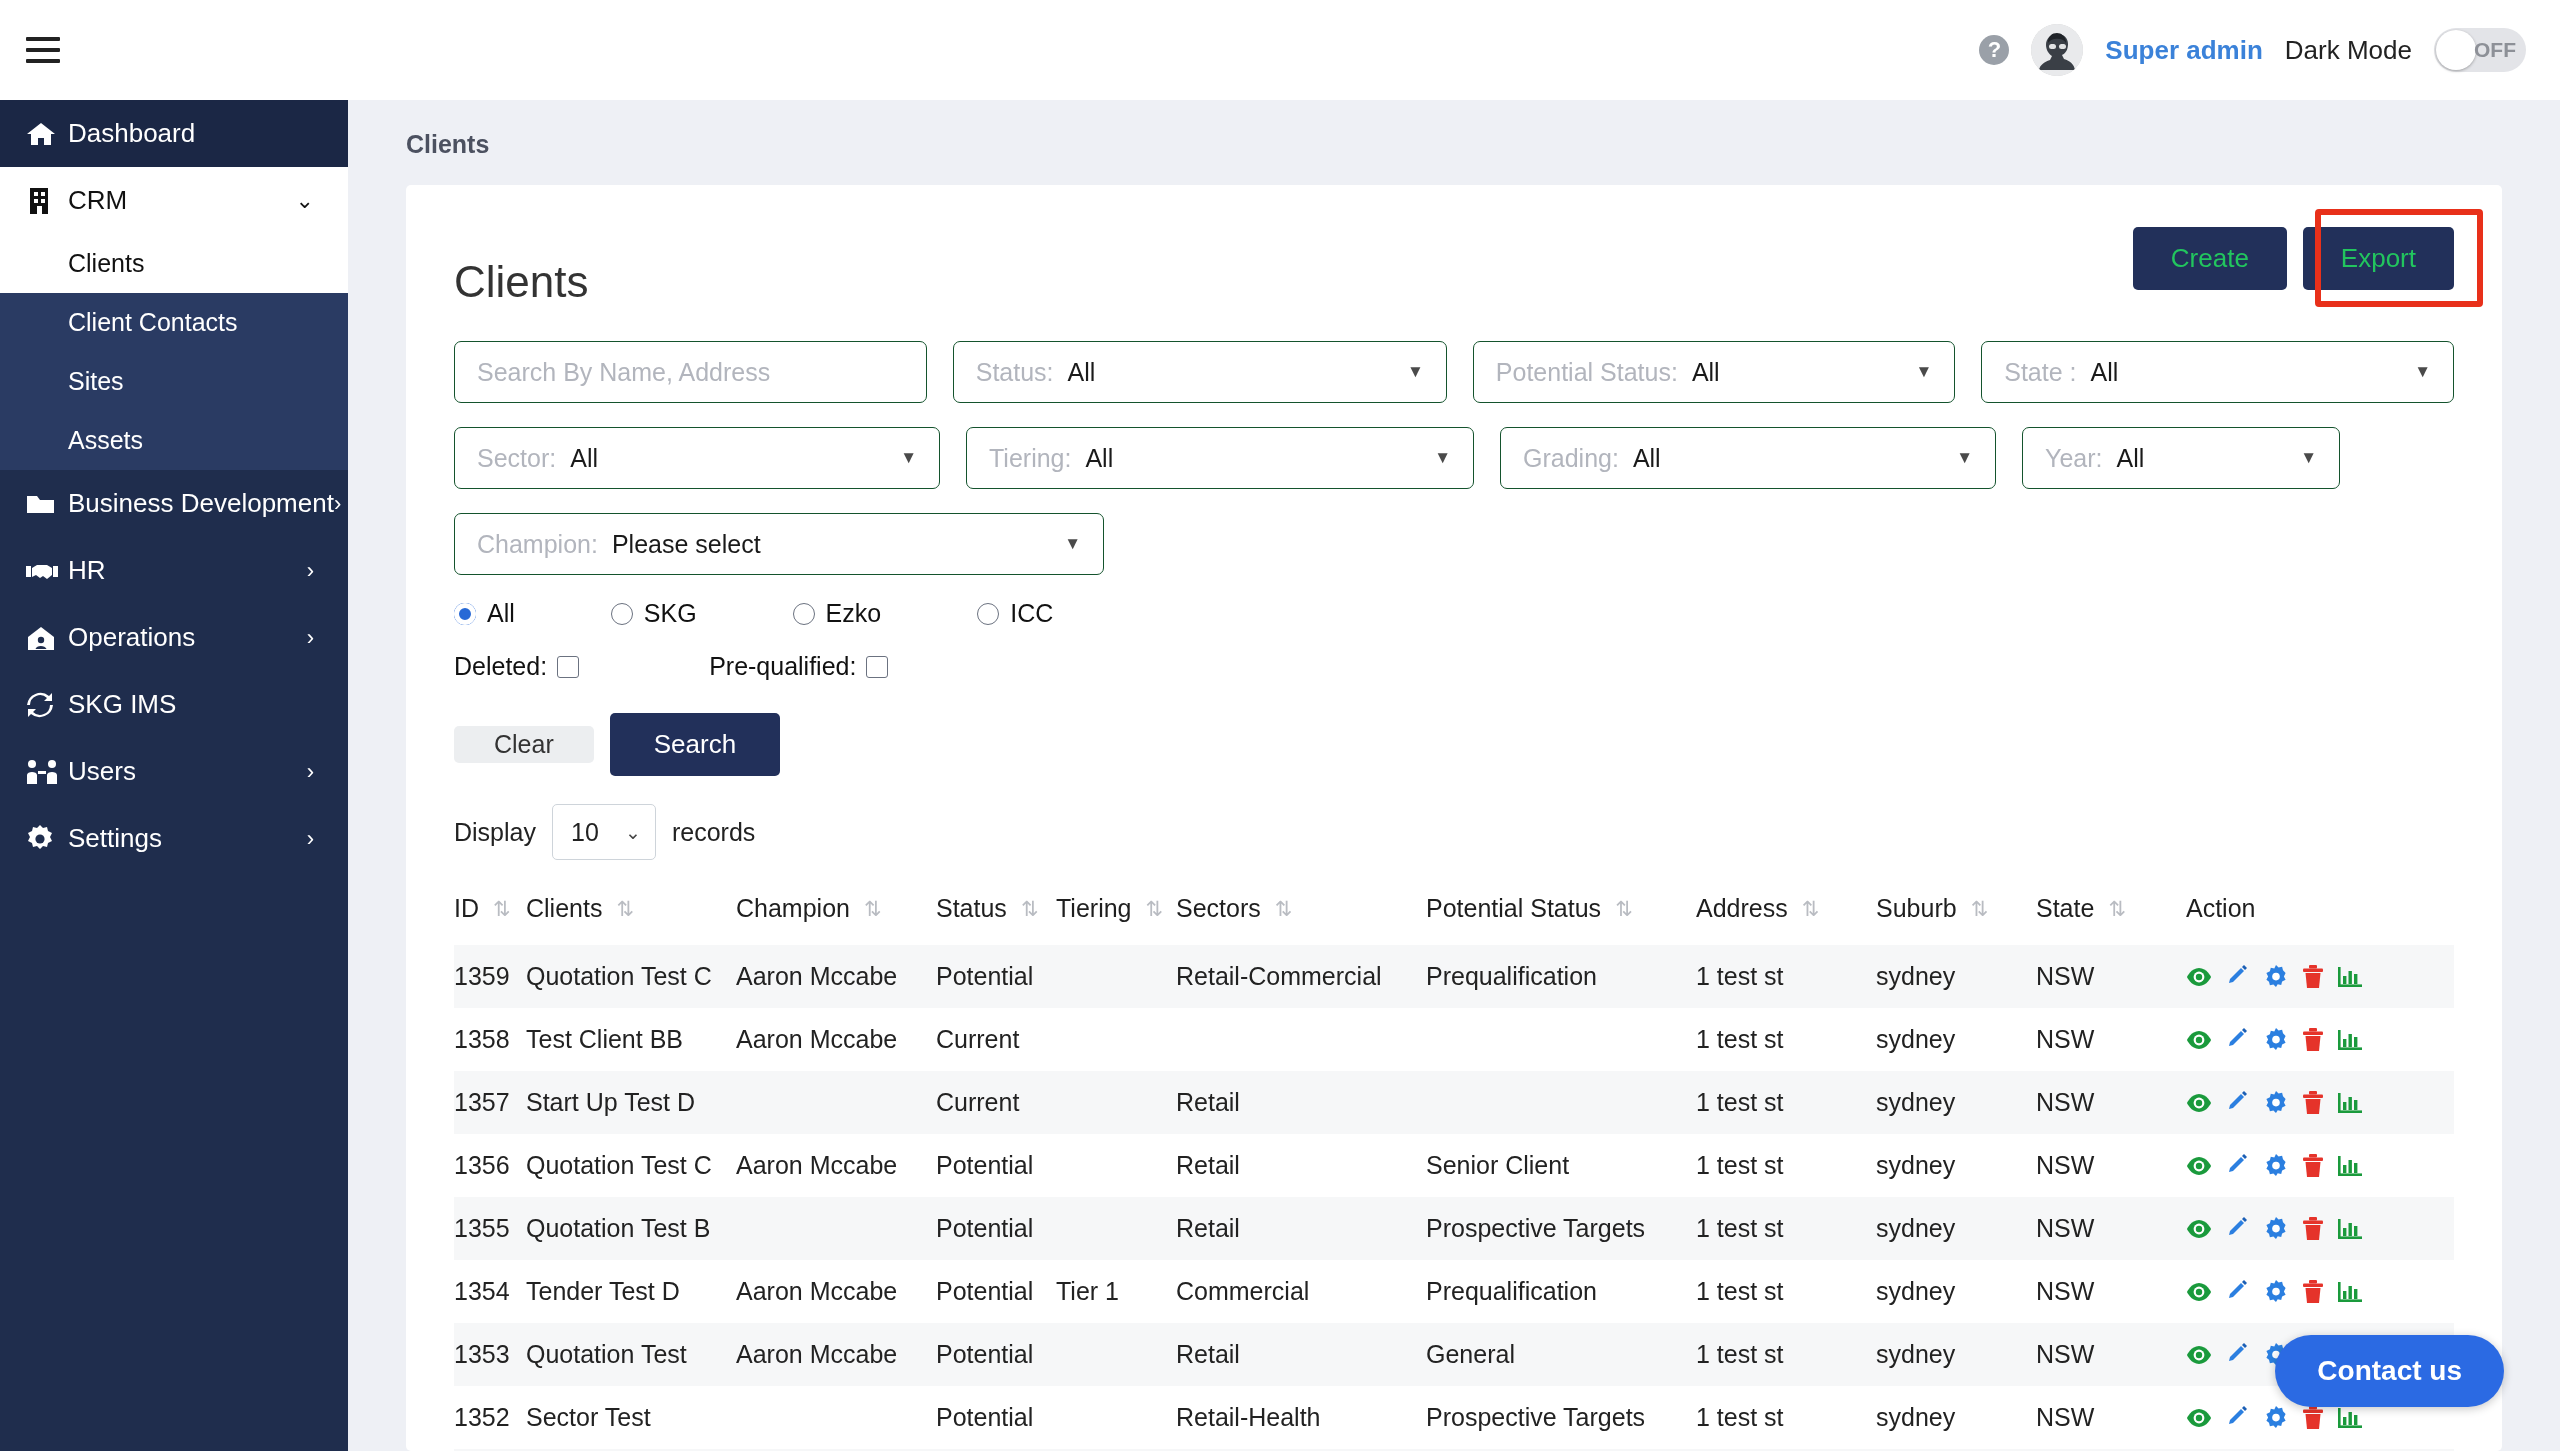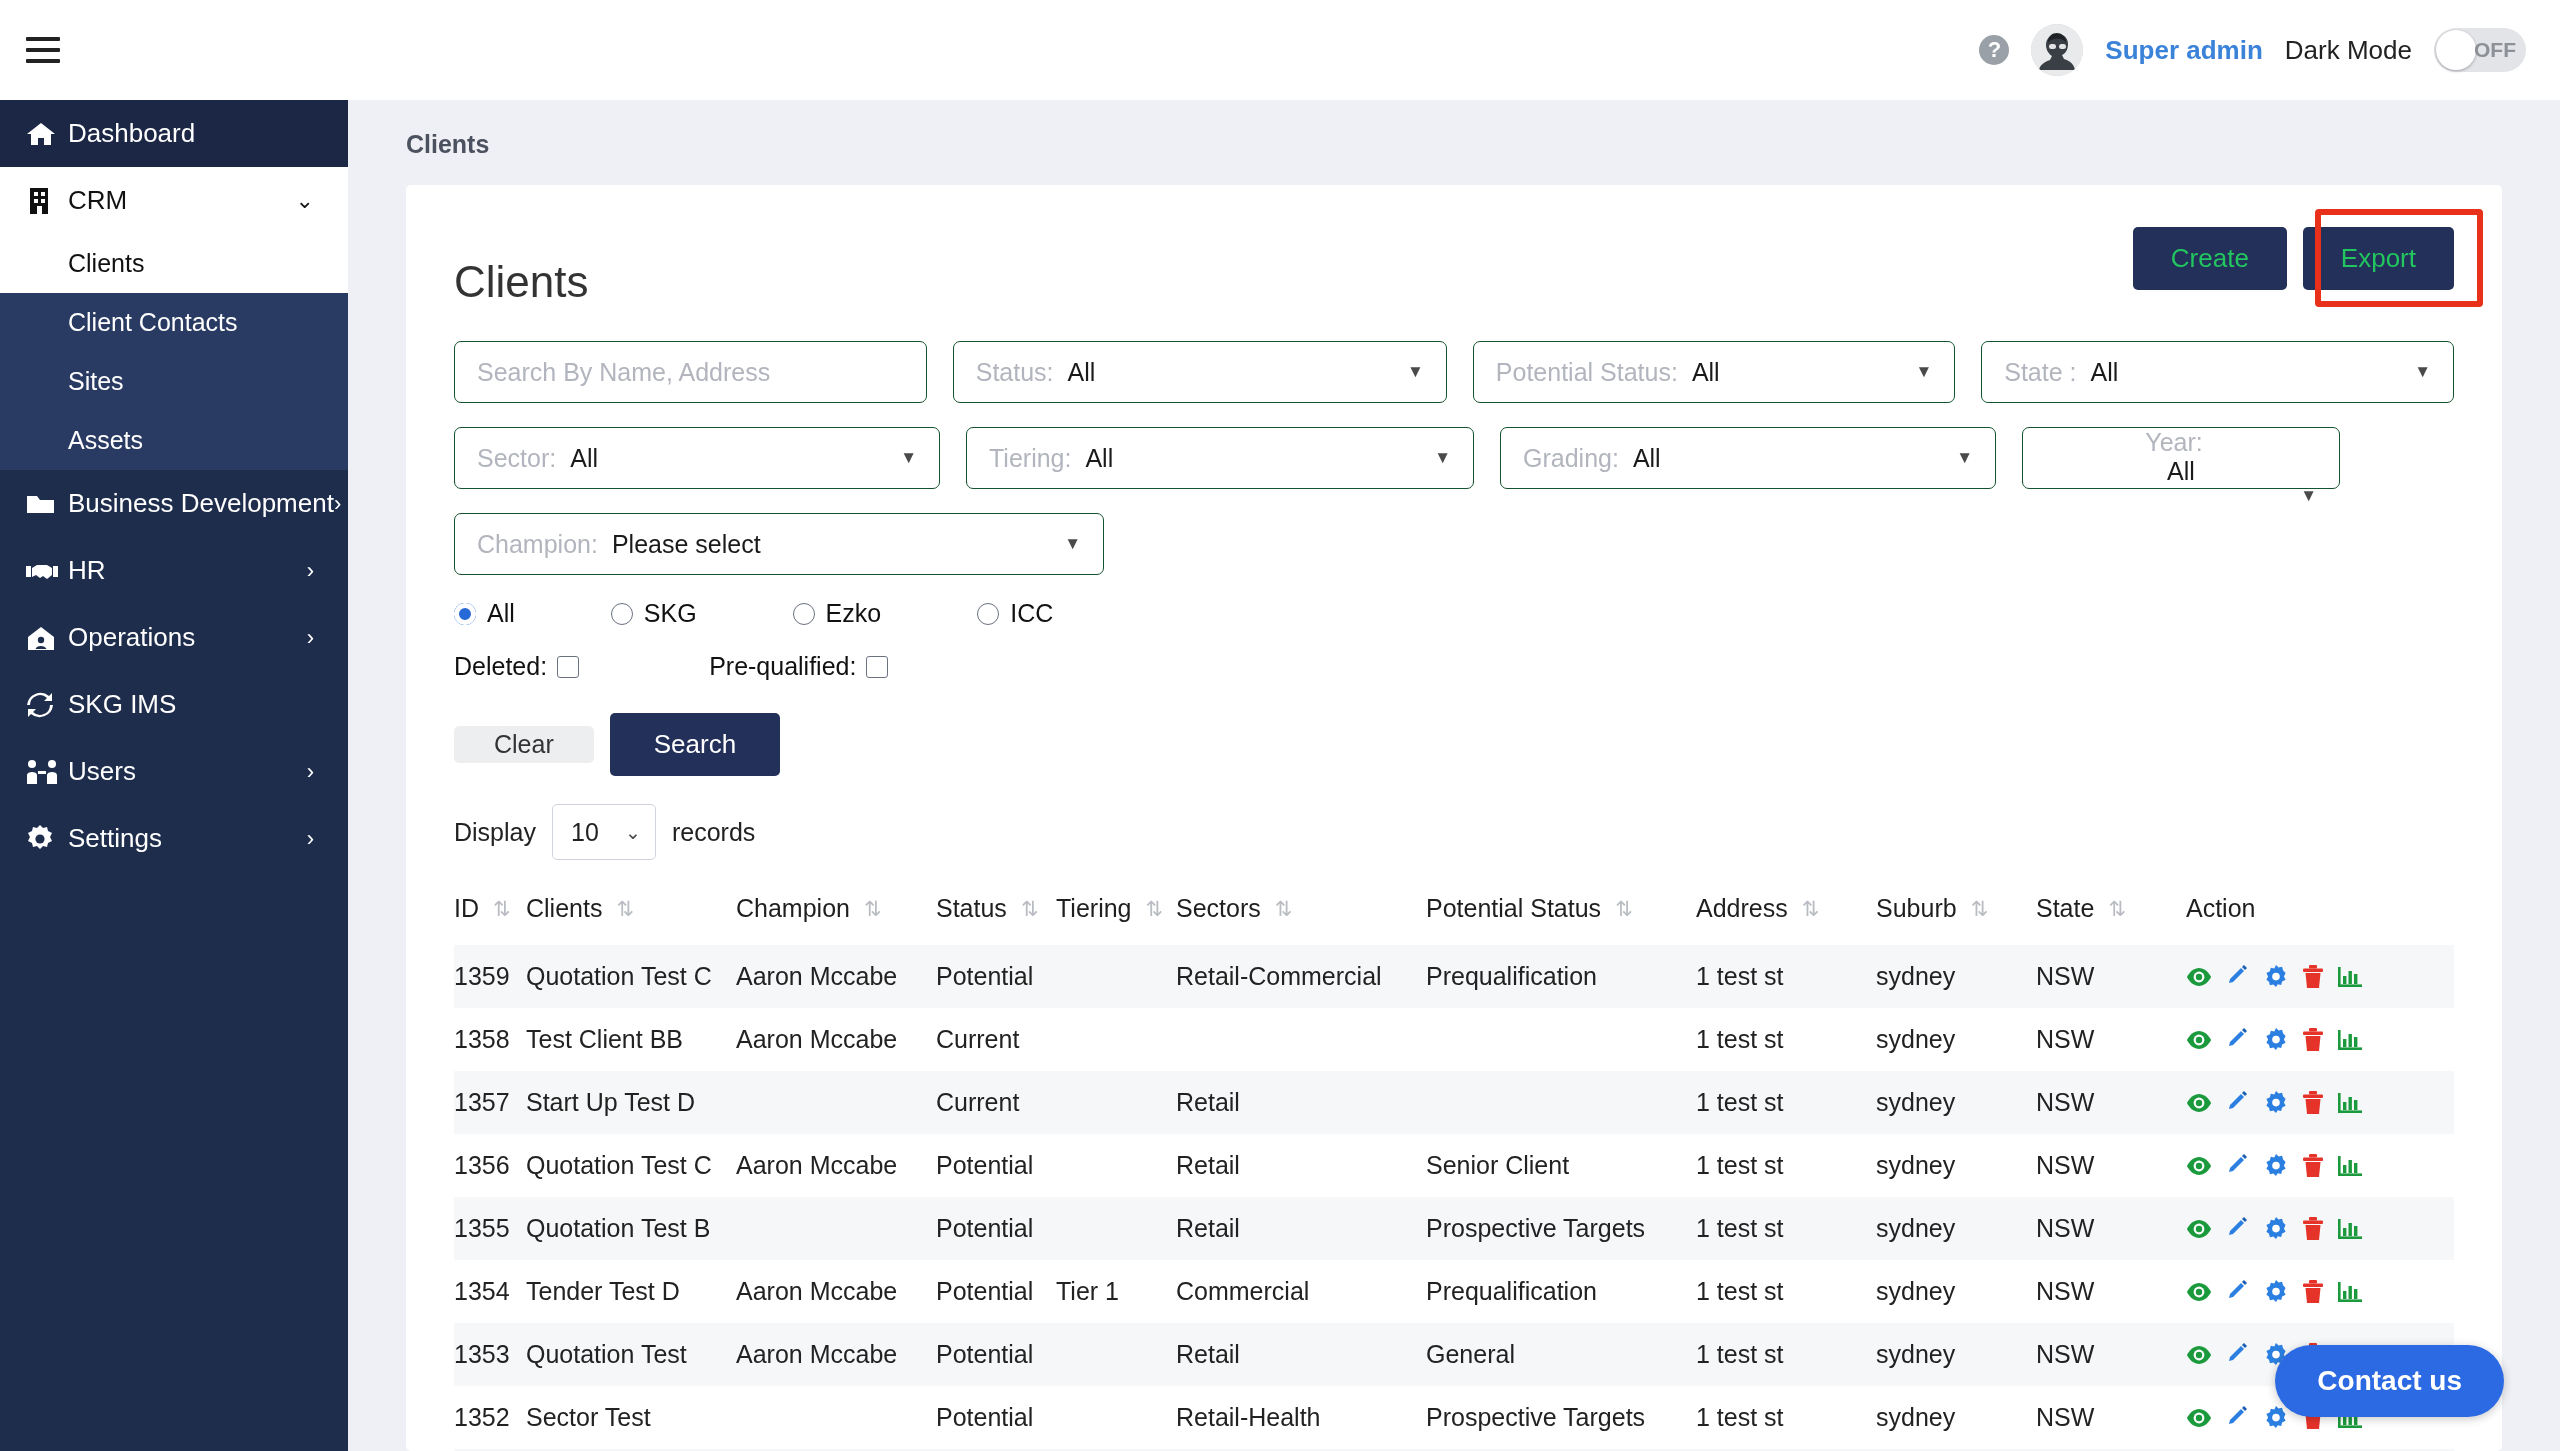--- a/index.html
+++ b/index.html
@@ -84,21 +84,21 @@
   .fld .fvalue { color: #1a1a1a; }
   .fld .caret { margin-left: auto; color: #4a4a4a; font-size: 17px; }
   .fld .ph { color: #b2b5bd; }
   .w-search { width: 486px; }
   .w-status { width: 508px; }
   .w-pot { width: 496px; }
   .w-state { width: 486px; }
   .w-sector { width: 486px; }
   .w-tier  { width: 508px; }
   .w-grad  { width: 496px; }
-  .w-year  { width: 318px; flex-direction: column; }
+  .w-year  { width: 318px; }
   .w-date  { width: 470px; }
   .w-champ { width: 650px; }
 
   .radio-row { display: flex; align-items: center; gap: 0; margin: 18px 0 24px 0; }
   .radio-item { display: flex; align-items: center; gap: 11px; font-size: 25px;
     color: #111; cursor: pointer; }
   .radio-item + .radio-item { margin-left: 96px; }
   .radio-dot { width: 22px; height: 22px; border-radius: 50%;
     border: 1.5px solid #6b7280; background: #fff; display: block; }
   .radio-dot.on { border: none; background: #2769d6;
@@ -130,21 +130,21 @@
   table.tbl { width: 100%; border-collapse: collapse; }
   table.tbl th { text-align: left; font-size: 25px; font-weight: normal; color: #1f1f1f;
     padding: 16px 0 22px 0; white-space: nowrap; vertical-align: middle; }
   table.tbl td { font-size: 25px; color: #222; padding: 17px 0; white-space: nowrap; }
   table.tbl tbody tr:nth-child(odd) { background: #f6f7f8; }
   .sort { display: inline-block; margin-left: 14px; color: #b9bcc2; font-size: 21px;
     letter-spacing: -2px; cursor: pointer; vertical-align: 1px; }
   .act { display: flex; gap: 14px; align-items: center; }
   .act svg { cursor: pointer; display: block; }
 
-  .contact-btn { position: absolute; right: -2px; bottom: 34px; background: #2b6ae3;
+  .contact-btn { position: absolute; right: -2px; bottom: 44px; background: #2b6ae3;
     color: #fff; border-radius: 36px; font-size: 28px; font-weight: bold;
     padding: 20px 42px; cursor: pointer; box-shadow: 0 2px 10px rgba(0,0,0,.22);
     white-space: nowrap; z-index: 20; }
 </style>
 </head>
 <body>
 
 <div class="app">
 
   <div class="topbar">

